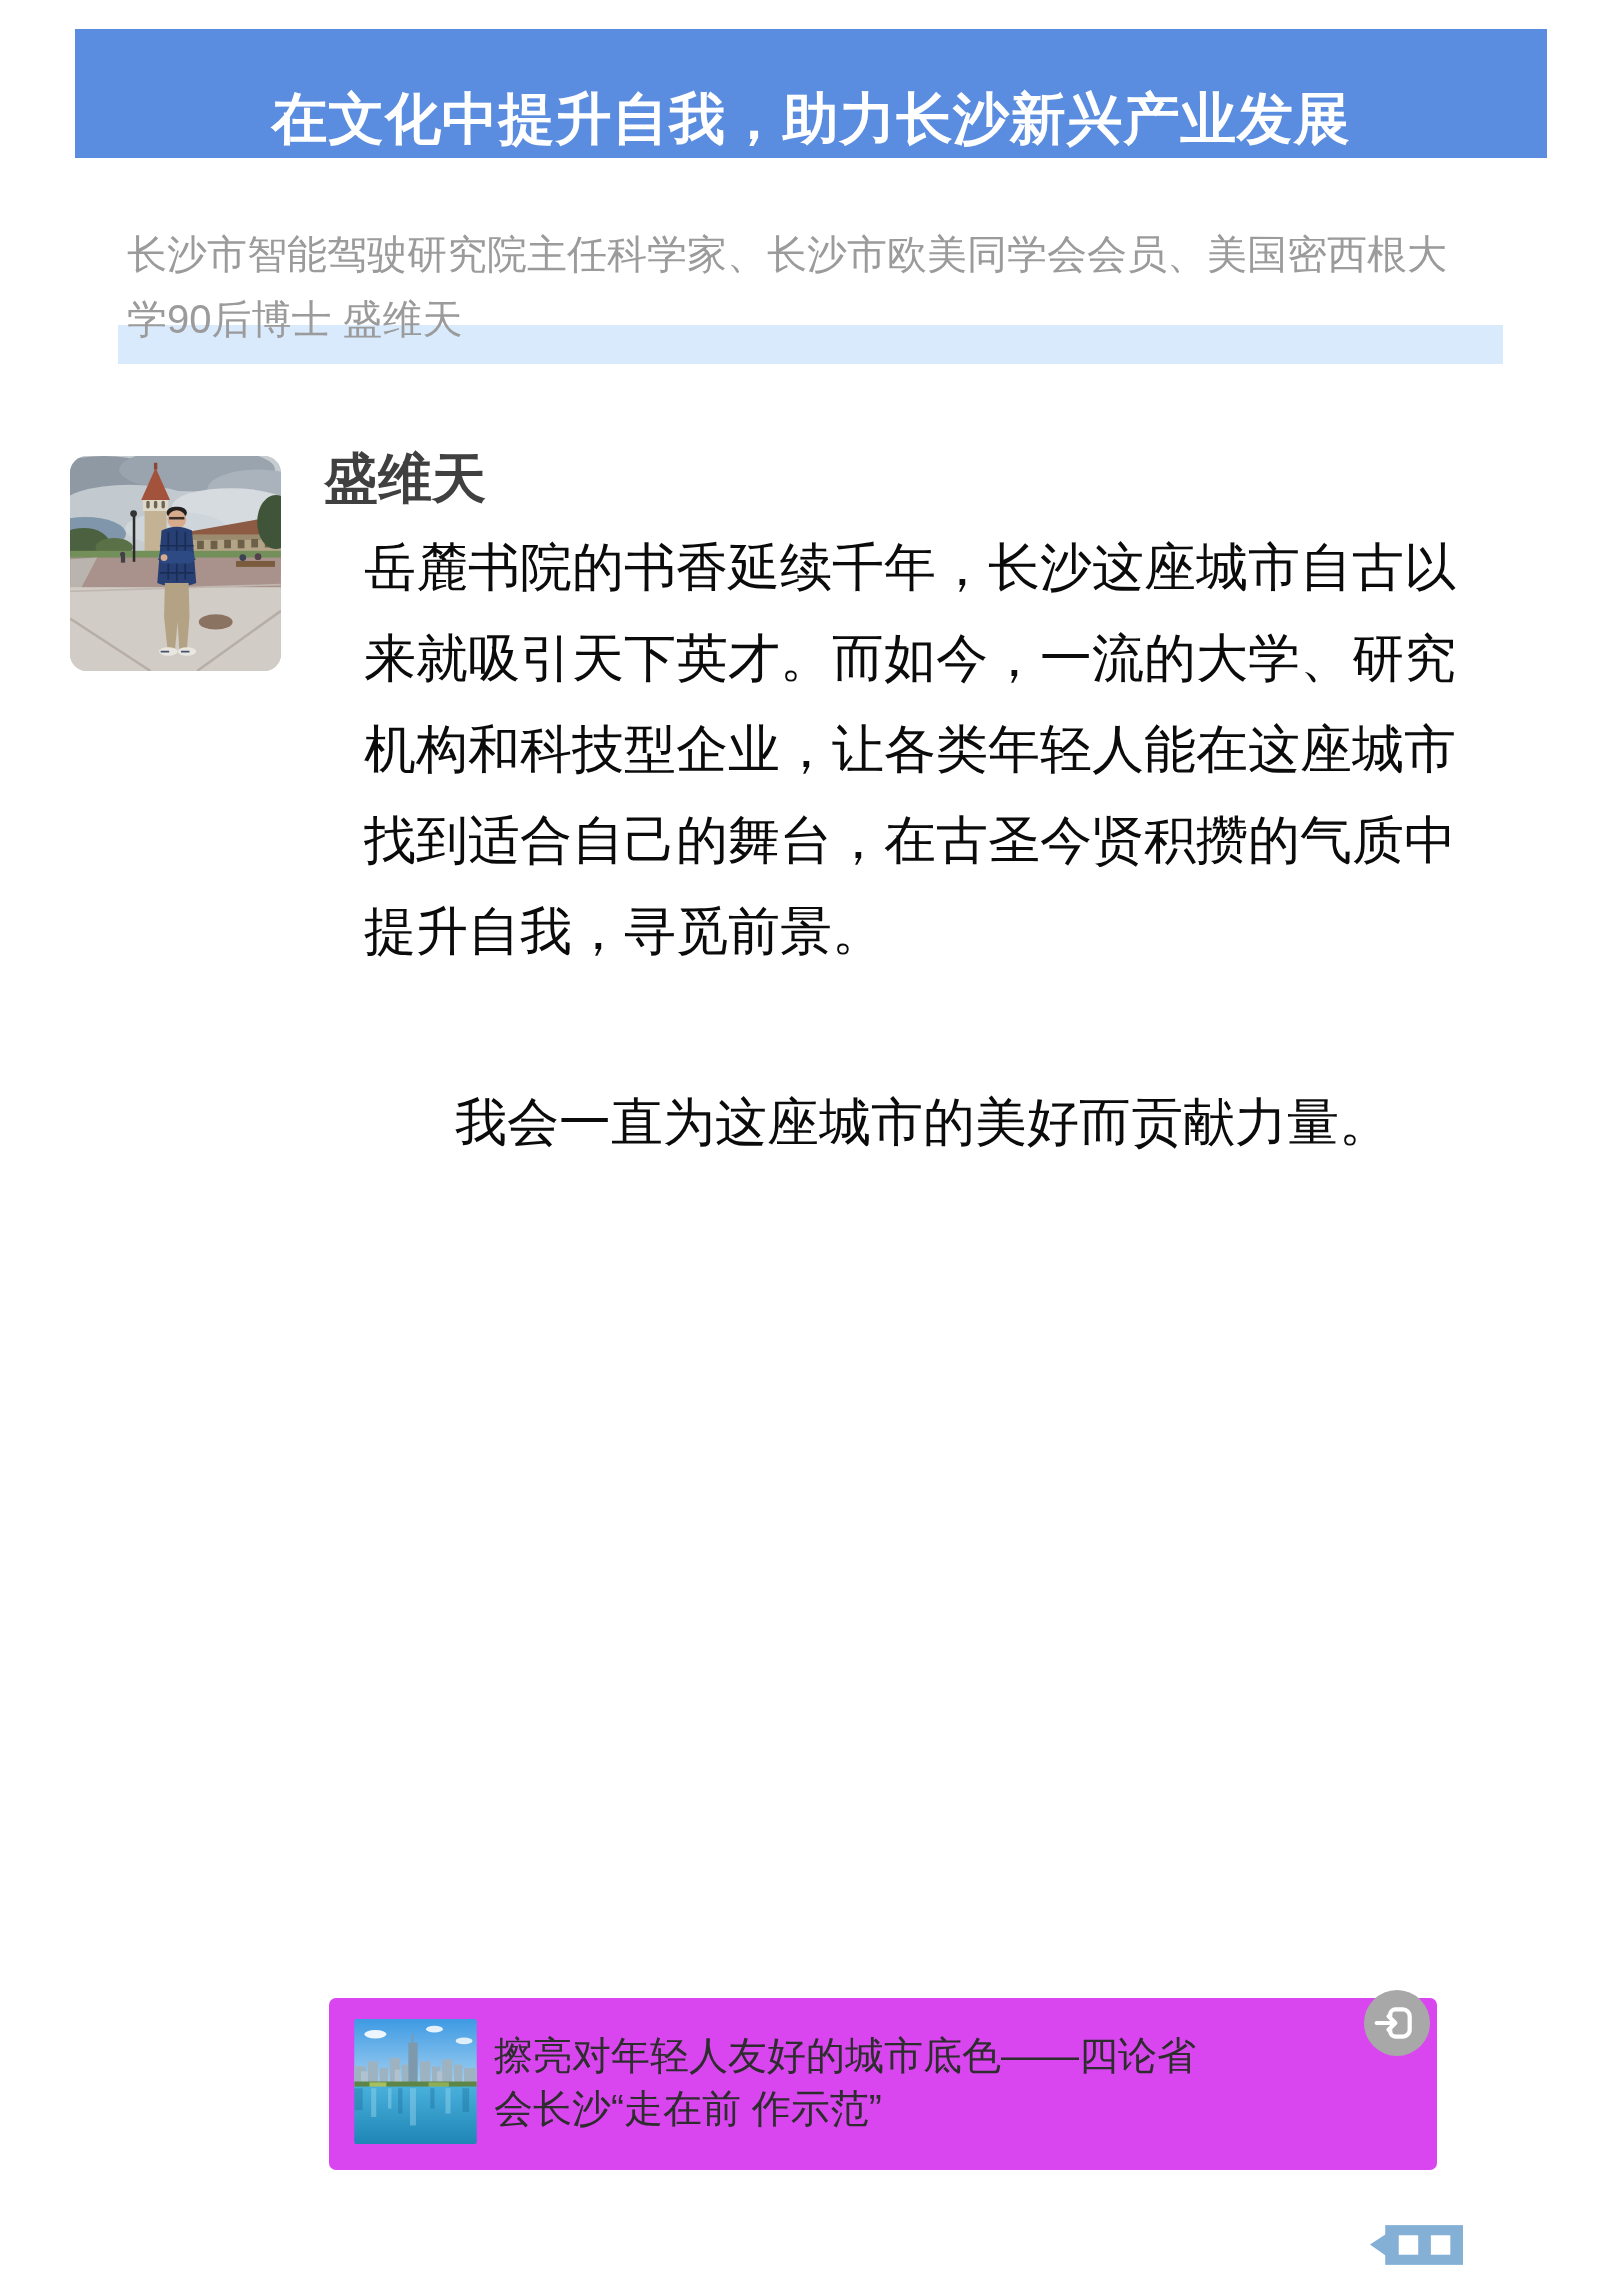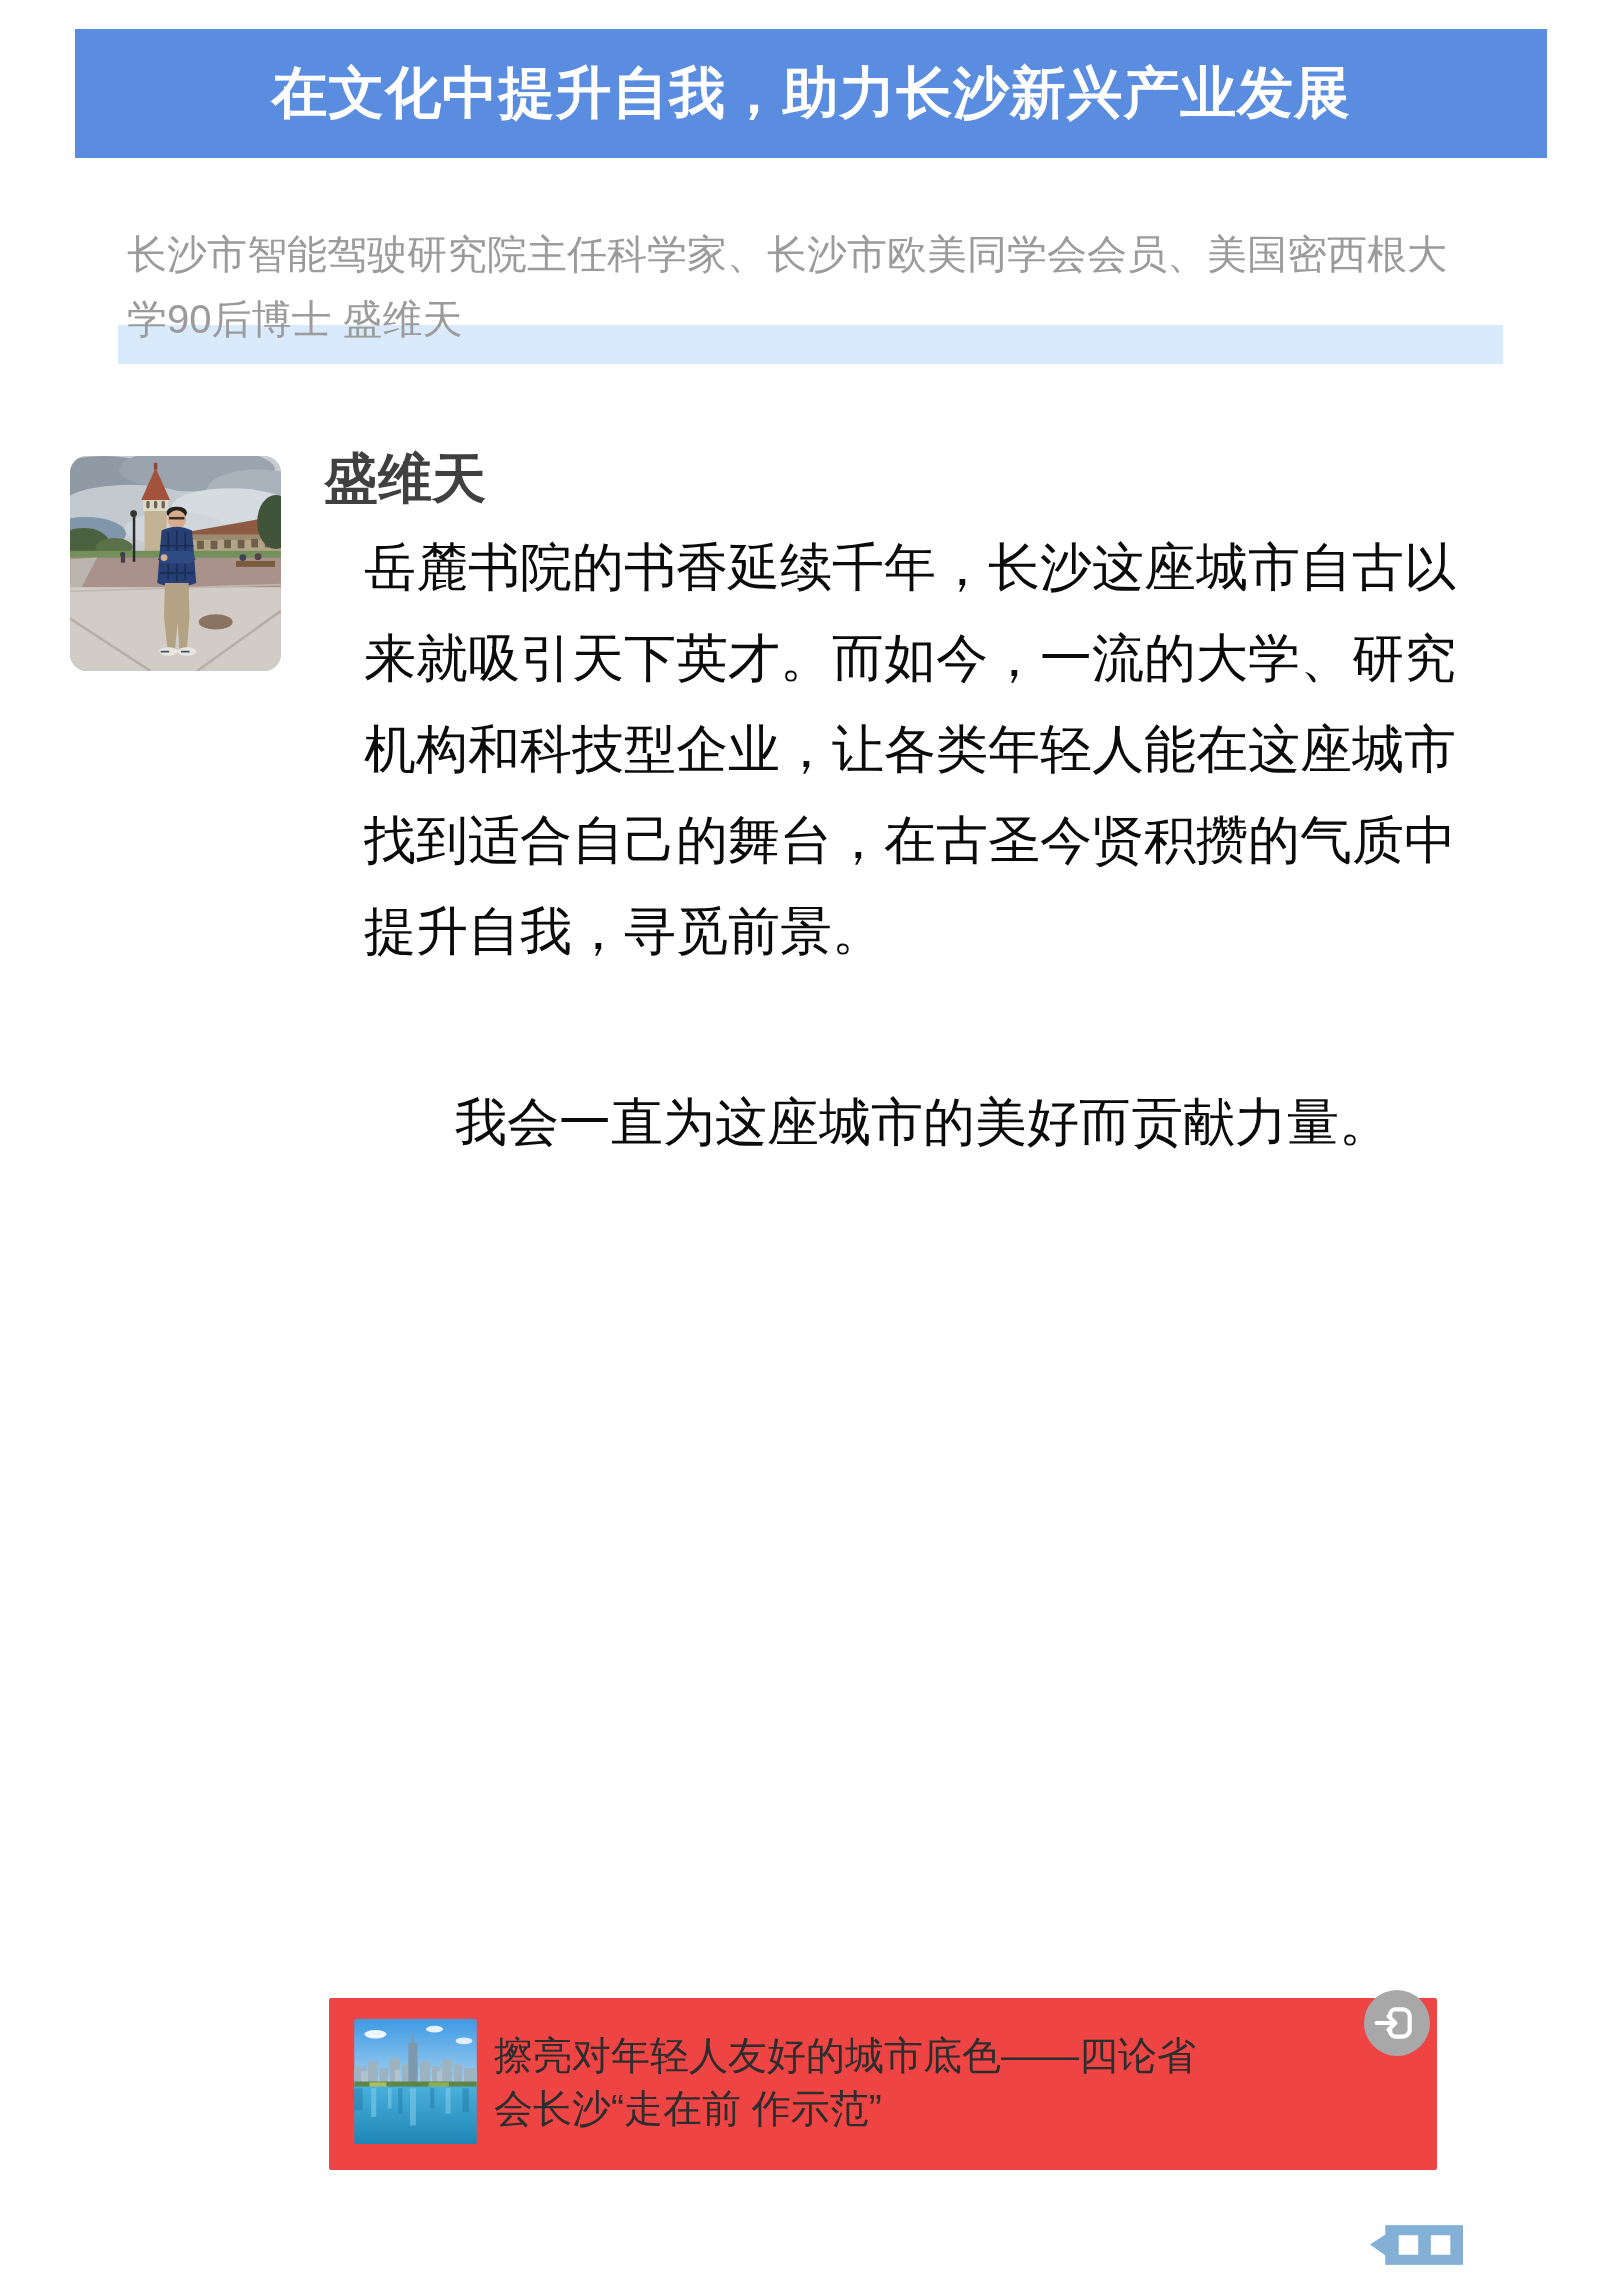--- a/index.html
+++ b/index.html
@@ -5,21 +5,21 @@
   html,body { margin:0; padding:0; background:#ffffff; }
   .page {
     position:relative; width:1621px; height:2295px; background:#ffffff;
     overflow:hidden; font-family:"Liberation Sans","DejaVu Sans",sans-serif;
   }
   .abs { position:absolute; }
 
   
   .banner {
     left:75px; top:29px; width:1472px; height:129px; background:#5a8cdf;
-    display:flex; align-items:center; justify-content:center;
+    display:flex; align-items:flex-end; justify-content:center;
   }
   .banner h1 {
     margin:0; font-size:56px; font-weight:bold; color:#ffffff; letter-spacing:0.8px;
   }
 
   
   .byline-wrap { left:127px; top:222px; width:1338px; height:169px; }
   .byline-highlight {
     position:absolute; left:-9.3px; top:103px; width:1385px; height:39px;
     background:#d8eafc; z-index:1;
@@ -42,22 +42,22 @@
   
   .article-body { left:340px; top:522px; width:1118px;margin-left:24px; }
   .article-body p {
     margin:0 0 100px 0; font-size:52px; line-height:91px; color:#0b0b0b;
     word-break:break-word;
   }
   .article-body p:last-child { margin-bottom:0;text-align:center; }
 
   
   .link-card {
-    left:329px; top:1998px; width:1108px; height:172px; background:#ef4444;
-    border-radius:2px; cursor:pointer;
+    left:329px; top:1998px; width:1108px; height:172px; background:#d946ef;
+    border-radius:7px; cursor:pointer;
   }
   .thumb {
     position:absolute; left:25.4px; top:21px; width:123px; height:125px;
     border-radius:2.5px; overflow:hidden;
   }
   .card-title {
     position:absolute; left:165px; top:30.5px; width:720px; margin:0;
     font-size:39px; line-height:53px; color:#2d2d2d; word-break:break-word;
   }
 

